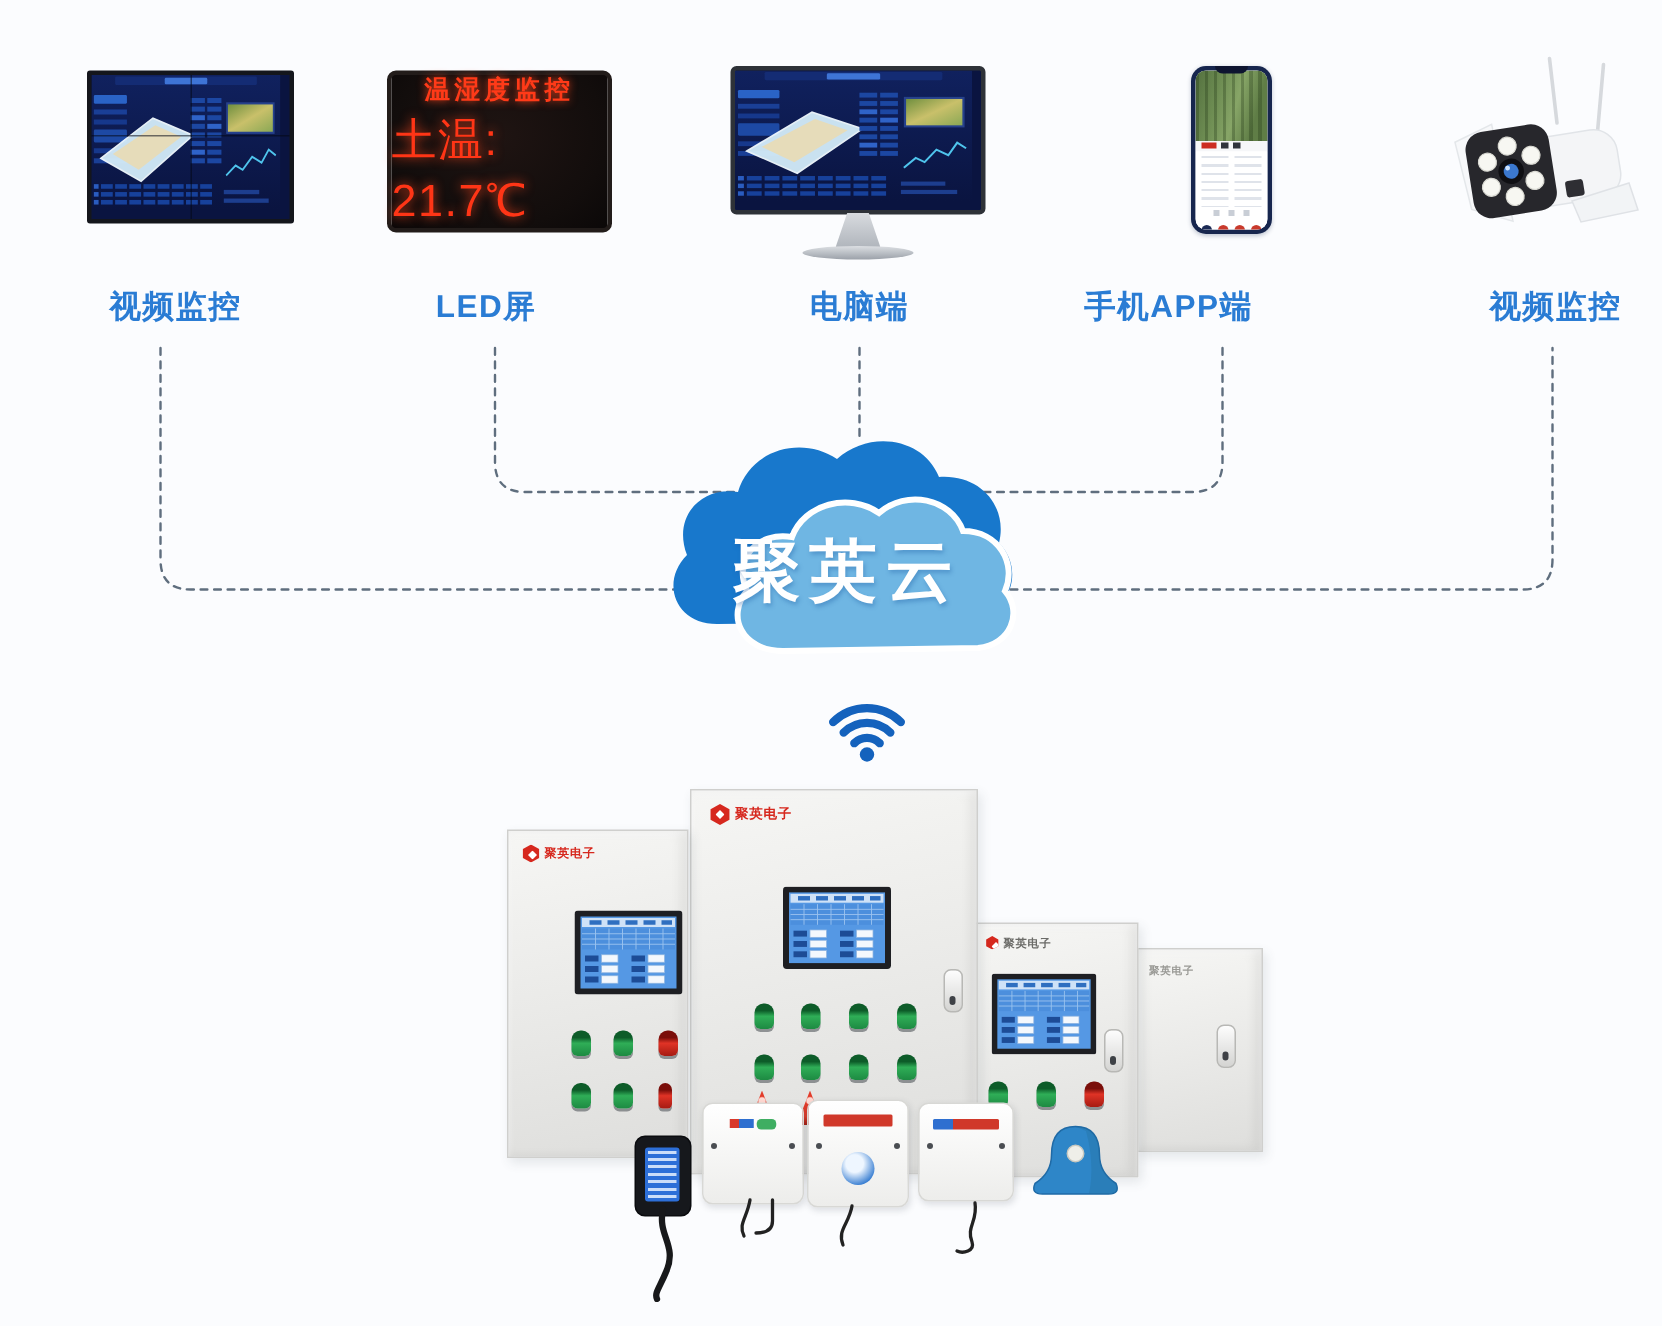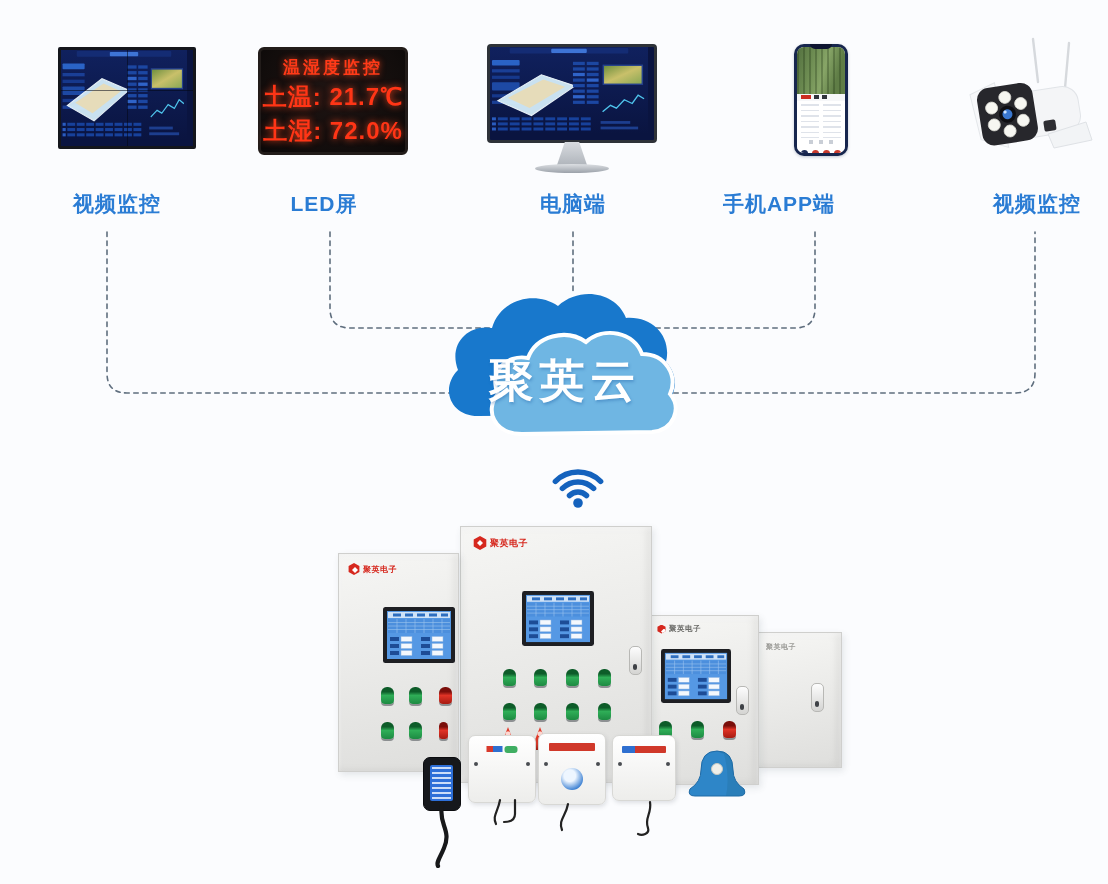--- a/index.html
+++ b/index.html
@@ -7,21 +7,21 @@
   .abs{position:absolute;}
   
   .dev-label{position:absolute;top:190px;transform:translateX(-50%);font-size:21px;font-weight:bold;color:#2a7cd4;letter-spacing:1px;white-space:nowrap;z-index:2;}
   
   .bigscreen{left:58px;top:47px;width:132px;height:96px;border:3px solid #14161c;border-radius:2px;background:#0a1440;z-index:2;}
   .bigscreen .grid-v{position:absolute;left:50%;top:0;width:1px;height:100%;background:rgba(4,8,20,.55);}
   .bigscreen .grid-h{position:absolute;left:0;top:42%;width:100%;height:1px;background:rgba(4,8,20,.55);}
   
   .led{left:258px;top:47px;width:144px;height:102px;border:3px solid #221c1a;border-radius:6px;background:radial-gradient(ellipse at 50% 40%,#1f1412 0%,#120d0c 70%,#0b0808 100%);z-index:2;display:flex;flex-direction:column;align-items:center;justify-content:center;gap:2px;}
   .led-l1{font-size:17px;font-weight:bold;color:#ff3a18;letter-spacing:3px;text-shadow:0 0 6px rgba(255,70,30,.9);}
-  .led-l2{font-size:24px;font-weight:bold;color:#ff3516;letter-spacing:1px;text-shadow:0 0 7px rgba(255,70,30,.9);}
+  .led-l2{font-size:30px;font-weight:normal;color:#ff3516;letter-spacing:1px;text-shadow:0 0 7px rgba(255,70,30,.9);}
   
   .pcscreen{left:487px;top:44px;width:164px;height:93px;border:3px solid #2e3238;border-radius:4px;background:#0a1440;z-index:2;}
   .pc-neck{left:557px;top:142px;width:30px;height:23px;background:linear-gradient(180deg,#d8dbdf,#b0b5bc);clip-path:polygon(26% 0,74% 0,100% 100%,0 100%);z-index:2;}
   .pc-base{left:535px;top:164px;width:74px;height:9px;border-radius:50%;background:linear-gradient(180deg,#dcdfe3,#9ba1a9);z-index:2;}
   
   .phone{left:794px;top:44px;width:54px;height:112px;background:#17264e;border-radius:10px;z-index:2;box-shadow:0 1px 3px rgba(20,40,80,.25);}
   .phone-screen{position:absolute;left:3px;top:3px;right:3px;bottom:3px;background:#fff;border-radius:7px;overflow:hidden;}
   .phone-notch{position:absolute;left:50%;top:0;transform:translateX(-50%);width:22px;height:5px;background:#0e1530;border-radius:0 0 5px 5px;z-index:3;}
   .phone-photo{height:44%;background:linear-gradient(105deg,#53703f,#6d8c52 30%,#87a567 55%,#5f7d46 80%);position:relative;}
   .phone-photo:after{content:"";position:absolute;inset:0;background:repeating-linear-gradient(90deg,rgba(25,45,15,.28) 0 2px,transparent 2px 6px);}
@@ -31,21 +31,21 @@
   .phone-list{height:34px;display:flex;gap:4px;padding:3px 4px 0 4px;background:#fff;}
   .phone-col{flex:1;background:repeating-linear-gradient(180deg,#dfe3ea 0 1.5px,transparent 1.5px 5.5px);}
   .phone-btnrow{height:9px;display:flex;justify-content:center;gap:6px;align-items:center;background:#fff;}
   .tick{width:4px;height:4px;background:#c9ced6;}
   .phone-dots{display:flex;justify-content:space-evenly;align-items:center;height:14px;background:#fff;}
   .pdot{width:7px;height:7px;border-radius:50%;}
   
   .cloud-label{left:455px;top:351px;width:220px;text-align:center;font-size:45px;font-weight:bold;color:#fff;letter-spacing:6px;z-index:4;text-shadow:1px 2px 3px rgba(25,90,160,.35);}
   
   .cab{position:absolute;background:linear-gradient(168deg,#f6f6f4 0%,#e9e9e7 55%,#dededc 100%);border:1px solid #cfcfcd;box-shadow:inset -4px 0 8px rgba(0,0,0,.07),inset 0 3px 4px rgba(255,255,255,.6),2px 3px 7px rgba(60,70,80,.12);}
-  .logo{position:absolute;display:flex;align-items:center;gap:3px;}
+  .logo{position:absolute;display:flex;gap:3px;}
   .hex{width:14px;height:14px;background:#d6281e;clip-path:polygon(50% 0,95% 25%,95% 75%,50% 100%,5% 75%,5% 25%);position:relative;}
   .hex:after{content:"";position:absolute;left:4px;top:4px;width:6px;height:6px;background:#fff;clip-path:polygon(50% 0,100% 50%,50% 100%,0 50%);}
   .logo-text{font-size:9px;font-weight:bold;color:#d6281e;letter-spacing:.5px;white-space:nowrap;}
   .logo-text.dark{color:#6b6b68;font-size:7.5px;}
   .logo-text.faint{color:#9a9a96;font-size:7px;}
   .pushbtn{position:absolute;width:13px;height:17px;border-radius:6px 6px 4px 4px;box-shadow:0 2px 0 rgba(70,75,80,.55);}
   .pb-green{background:linear-gradient(180deg,#0d5c29 0 28%,#2fae57 50%,#1d8a42 100%);}
   .pb-red{background:linear-gradient(180deg,#7a0e0a 0 28%,#e03326 50%,#a61b12 100%);}
   .handle{position:absolute;width:11px;height:27px;border-radius:5px;background:linear-gradient(180deg,#fdfdfd,#d4d4d2);border:1px solid #b8b8b5;}
   .handle:after{content:"";position:absolute;left:3px;bottom:4px;width:4px;height:6px;border-radius:2px;background:#3e4146;}
@@ -191,21 +191,20 @@
     <svg width="126" height="90" preserveAspectRatio="none">
         <use href="#sym-dash"></use>
       </svg>
     <div class="grid-v"></div>
     <div class="grid-h"></div>
   </div>
 
   <div class="abs led">
     <div class="led-l1">温湿度监控</div>
     <div class="led-l2">土温: 21.7℃</div>
-    <div class="led-l2">土湿: 72.0%</div>
   </div>
 
   <div class="abs pcscreen">
     <svg width="158" height="87" preserveAspectRatio="none">
         <use href="#sym-dash"></use>
       </svg>
   </div>
   <div class="abs pc-neck"></div>
   <div class="abs pc-base"></div>
 

